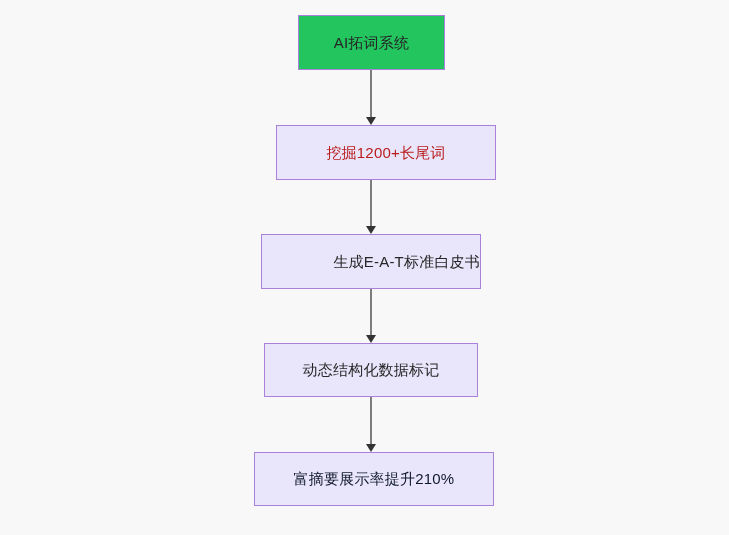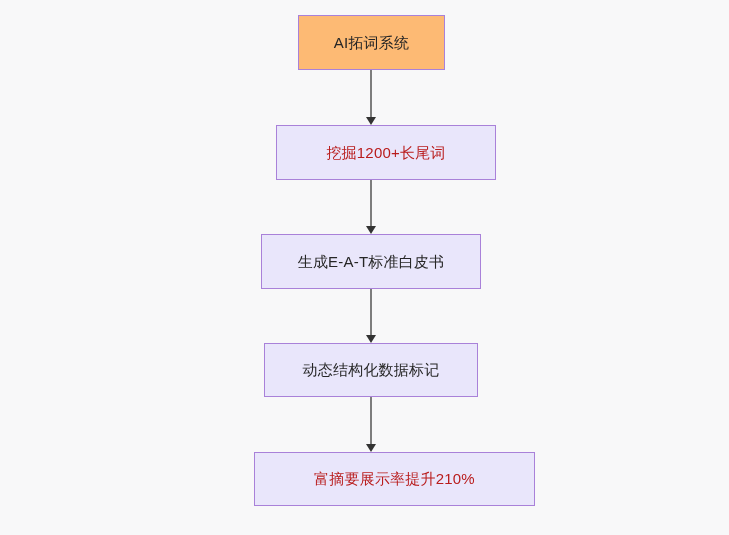--- a/index.html
+++ b/index.html
@@ -55,53 +55,53 @@
     border-left: 5.5px solid transparent;
     border-right: 5.5px solid transparent;
     border-top: 8px solid #333333;
   }
 </style>
 </head>
 <body style="background: rgb(248, 248, 249);">
 
 <div id="flowchart-canvas">
 
-  <div class="node" style="left: 298px; top: 15px; width: 147px; height: 55px; background: #fdba74; border-color: rgb(169, 129, 217); color: rgb(38, 38, 38);">
+  <div class="node" style="left: 298px; top: 15px; width: 147px; height: 55px; background: #22c55e; border-color: rgb(169, 129, 217); color: rgb(38, 38, 38);">
     <span class="node-label">AI拓词系统</span>
   </div>
 
   <div class="connector" style="left: 371px; top: 70px;">
     <span class="stem" style="height: 49px; background: rgb(125, 125, 125);"></span>
     <span class="head" style="top: 47px; border-top-color: rgb(51, 51, 51);"></span>
   </div>
 
   <div class="node" style="left: 276px; top: 125px; width: 220px; height: 55px; background: rgb(233, 230, 251); border-color: rgb(169, 129, 217); color: #b91c1c;">
     <span class="node-label">挖掘1200+长尾词</span>
   </div>
 
   <div class="connector" style="left: 371px; top: 180px;">
     <span class="stem" style="height: 48px; background: rgb(125, 125, 125);"></span>
     <span class="head" style="top: 46px; border-top-color: rgb(51, 51, 51);"></span>
   </div>
 
-  <div class="node" style="left: 261px; top: 234px; width: 220px; height: 55px; background: rgb(233, 230, 251); border-color: rgb(169, 129, 217); color: rgb(38, 38, 38);">
+  <div class="node" style="left: 261px; top: 234px; width: 220px; height: 55px; background: rgb(233, 230, 251); border-color: rgb(169, 129, 217); color: rgb(38, 38, 38); justify-content: flex-end;">
     <span class="node-label">生成E-A-T标准白皮书</span>
   </div>
 
   <div class="connector" style="left: 371px; top: 289px;">
     <span class="stem" style="height: 48px; background: rgb(125, 125, 125);"></span>
     <span class="head" style="top: 46px; border-top-color: rgb(51, 51, 51);"></span>
   </div>
 
   <div class="node" style="left: 264px; top: 343px; width: 214px; height: 54px; background: rgb(233, 230, 251); border-color: rgb(169, 129, 217); color: rgb(38, 38, 38); justify-content: center;">
     <span class="node-label">动态结构化数据标记</span>
   </div>
 
   <div class="connector" style="left: 371px; top: 397px;">
     <span class="stem" style="height: 49px; background: rgb(125, 125, 125);"></span>
     <span class="head" style="top: 47px; border-top-color: rgb(51, 51, 51);"></span>
   </div>
 
-  <div class="node" style="left: 254px; top: 452px; width: 281px; height: 54px; background: rgb(233, 230, 251); border-color: rgb(169, 129, 217); color: #b91c1c;">
+  <div class="node" style="left: 254px; top: 452px; width: 240px; height: 54px; background: rgb(233, 230, 251); border-color: rgb(169, 129, 217); color: #0f172a;">
     <span class="node-label">富摘要展示率提升210%</span>
   </div>
 
 </div>
 
 </body></html>

